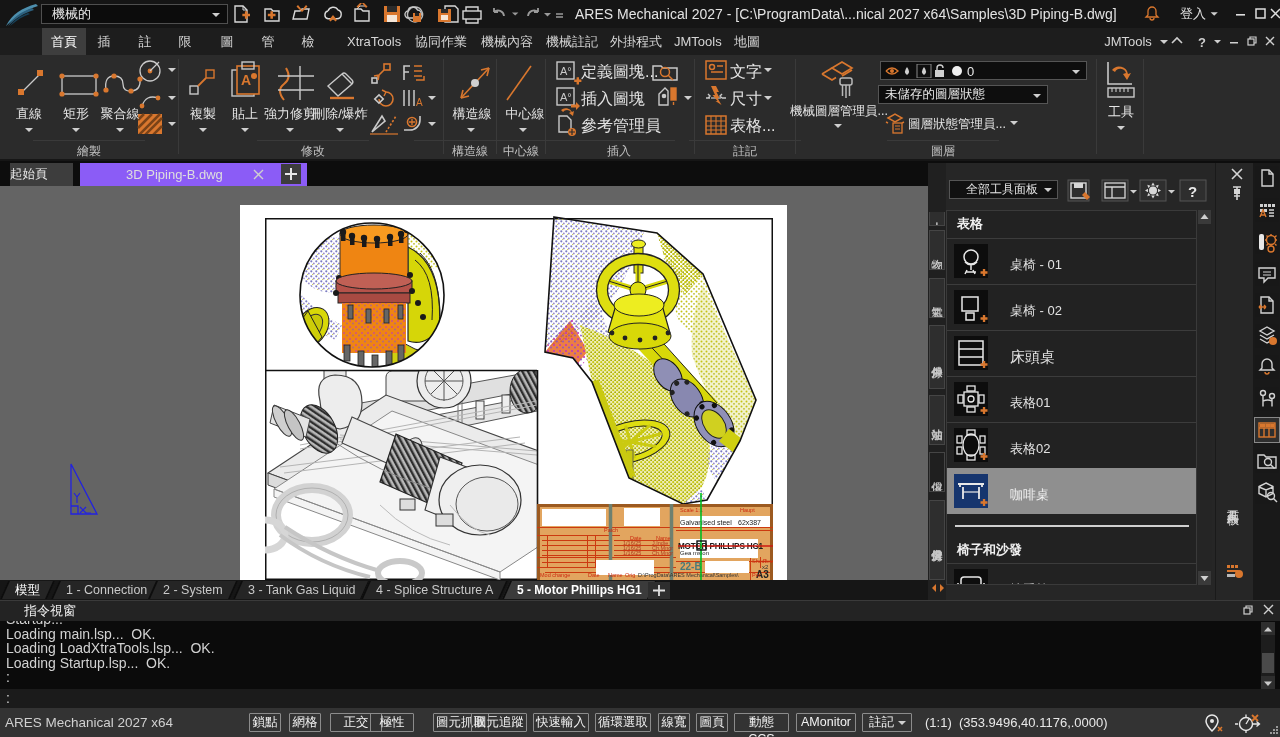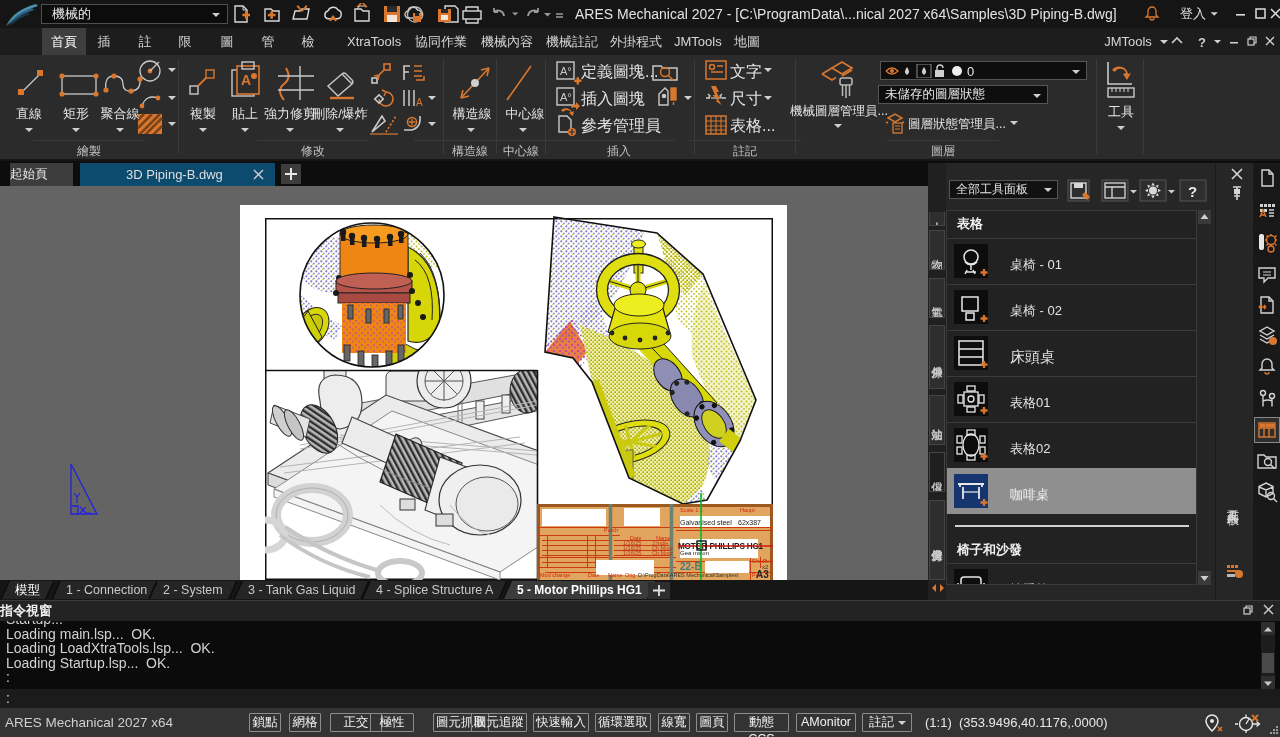--- a/index.html
+++ b/index.html
@@ -32,21 +32,21 @@
 #canvas{position:absolute;left:0;top:186px;width:928px;height:394px;background:#646464}
 
 #modeltabs{position:absolute;left:0;top:580px;width:928px;height:20px;background:#161616}
 .mtab{position:absolute;top:1px;height:18px;line-height:18px;font-size:12.5px;color:#c9c9c9;background:#252525;transform:skewX(-24deg);border-right:2px solid #0d0d0d;border-left:2px solid #0d0d0d}
 .mtab span{display:inline-block;transform:skewX(24deg);padding:0 9px;white-space:nowrap}
 .mtab.act{background:#3b3b3b;color:#fff;font-weight:bold}
 
 #rpanel{position:absolute;left:928px;top:163px;width:352px;height:437px;background:#262626}
 
 #cmdwin{position:absolute;left:0;top:600px;width:1280px;height:108px;background:#0b0b0b}
-#cmdtitle{position:absolute;left:0;top:0;width:1280px;height:21px;background:#232323;border-top:1px solid #3a3a3a;color:#f0f0f0;font-size:13px;font-weight:bold;line-height:20px;padding-left:0}
+#cmdtitle{position:absolute;left:0;top:0;width:1280px;height:21px;background:#232323;border-top:1px solid #3a3a3a;color:#f0f0f0;font-size:13px;font-weight:normal;line-height:20px;padding-left:24px}
 #cmdbody{position:absolute;left:0;top:21px;width:1262px;height:68px;overflow:hidden;color:#d2d2d2;font-size:14px;line-height:14.5px}
 #cmdprompt{position:absolute;left:0;top:89px;width:1280px;height:19px;background:#1b1b1b;color:#d2d2d2;font-size:14px;line-height:18px;padding-left:6px}
 
 #statusbar{position:absolute;left:0;top:708px;width:1280px;height:29px;background:#333333}
 .sbtn{position:absolute;top:5px;height:19px;line-height:17px;border:1px solid #8c8c8c;color:#f2f2f2;font-size:12.5px;text-align:center;border-radius:1px}
 .vtabs{position:absolute;left:0;top:0;width:18px;height:437px;background:#202020}
 .vtab{position:absolute;left:1px;width:16px;background:#2e2e2e;border:1px solid #454545;color:#c9c9c9;font-size:11.5px;writing-mode:vertical-rl;text-align:center;overflow:hidden;line-height:14px}
 .icg{width:24px;height:24px;background:#181818}
 .icg .w{fill:none;stroke:#d2d2d2;stroke-width:1.4}
 .icg .og{fill:none;stroke:#d9772e;stroke-width:1.4}
@@ -367,21 +367,21 @@
  <path d="M4 2 v22 h24" fill="none" stroke="#c9c9c9" stroke-width="1.6"></path>
  <path d="M8 10 a9 9 0 0 1 16 4 l3 -1 -4 7 -4 -6 3 -1 a6 6 0 0 0 -11 -1 z" fill="#d9772e"></path>
  <rect x="4" y="28" width="26" height="9" fill="none" stroke="#c9c9c9" stroke-width="1.4"></rect>
  <path d="M8 28 v4 m4 -4 v4 m4 -4 v4 m4 -4 v4 m4 -4 v4" stroke="#c9c9c9" stroke-width="1.1"></path>
 </svg>
 <div class="blabel" style="left:1100px;top:48px;width:42px">工具</div>
       <span class="dar" style="left:1117px;top:71px"></span>
 </div>
 <div id="doctabs">
 <div class="abs" style="left:10px;top:2px;width:63px;height:23px;background:#3d3d3d;color:#ececec;font-size:12.5px;text-align:left;line-height:23px">起始頁</div>
-<div class="abs" style="left:80px;top:2px;width:195px;height:23px;background:#0c4a6e;color:#dedede;font-size:13px;line-height:23px">
+<div class="abs" style="left:80px;top:2px;width:227px;height:23px;background:#8b5cf6;color:#dedede;font-size:13px;line-height:23px">
         <span style="position:absolute;left:46px">3D Piping-B.dwg</span>
 <svg class="abs" style="left:172px;top:5px" width="13" height="13" viewBox="0 0 13 13">
           <path d="M2 2 l9 9 M11 2 l-9 9" stroke="#cfcfcf" stroke-width="1.4"></path>
         </svg>
       </div>
 <div class="abs" style="left:281px;top:3px;width:20px;height:20px;background:#3d3d3d"><svg width="20" height="20" viewBox="0 0 20 20">
           <path d="M10 4 v12 M4 10 h12" stroke="#e8e8e8" stroke-width="2"></path>
         </svg></div>
 </div>
 <div id="canvas">
@@ -680,21 +680,21 @@
 <div class="mtab" style="left:55px"><span>1 - Connection</span></div>
 <div class="mtab" style="left:152px"><span>2 - System</span></div>
 <div class="mtab" style="left:237px"><span>3 - Tank Gas Liquid</span></div>
 <div class="mtab" style="left:365px"><span>4 - Splice Structure A</span></div>
 <div class="mtab act" style="left:506px;font-size:12px"><span>5 - Motor Phillips HG1</span></div>
 <div class="abs" style="left:648px;top:2px;width:22px;height:17px;background:#2e2e2e"><svg width="22" height="17" viewBox="0 0 22 17">
           <path d="M11 3 v11 M5 8.5 h12" stroke="#e0e0e0" stroke-width="1.8"></path>
         </svg></div>
 </div>
 <div id="rpanel">
-<div class="abs" style="left:21px;top:17px;width:109px;height:19px;background:#111;border:1px solid #555;color:#e5e5e5;font-size:12px;line-height:17px;padding-left:6px">全部工具面板<span class="da" style="position:absolute;right:5px;top:7px"></span></div>
+<div class="abs" style="left:21px;top:17px;width:109px;height:19px;background:#111;border:1px solid #555;color:#e5e5e5;font-size:12px;line-height:17px;padding-left:16px">全部工具面板<span class="da" style="position:absolute;right:5px;top:7px"></span></div>
 <svg class="abs" style="left:138px;top:14px" width="150" height="27" viewBox="0 0 150 27">
  <g transform="translate(0,1)">
           <rect x="2" y="2" width="21" height="21" fill="#2e2e2e" stroke="#555"></rect>
           <rect x="5" y="5" width="15" height="15" fill="none" stroke="#d8d8d8" stroke-width="1.4"></rect>
           <rect x="8" y="5" width="9" height="5" fill="#d8d8d8"></rect>
           <path d="M19 14 l5 5 -3 3 -5 -5 z" fill="#d9772e"></path>
         </g>
  <g transform="translate(36,1)">
           <rect x="0" y="2" width="26" height="21" fill="#2e2e2e" stroke="#555"></rect>
           <rect x="3" y="5" width="20" height="15" fill="none" stroke="#d8d8d8" stroke-width="1.3"></rect>

